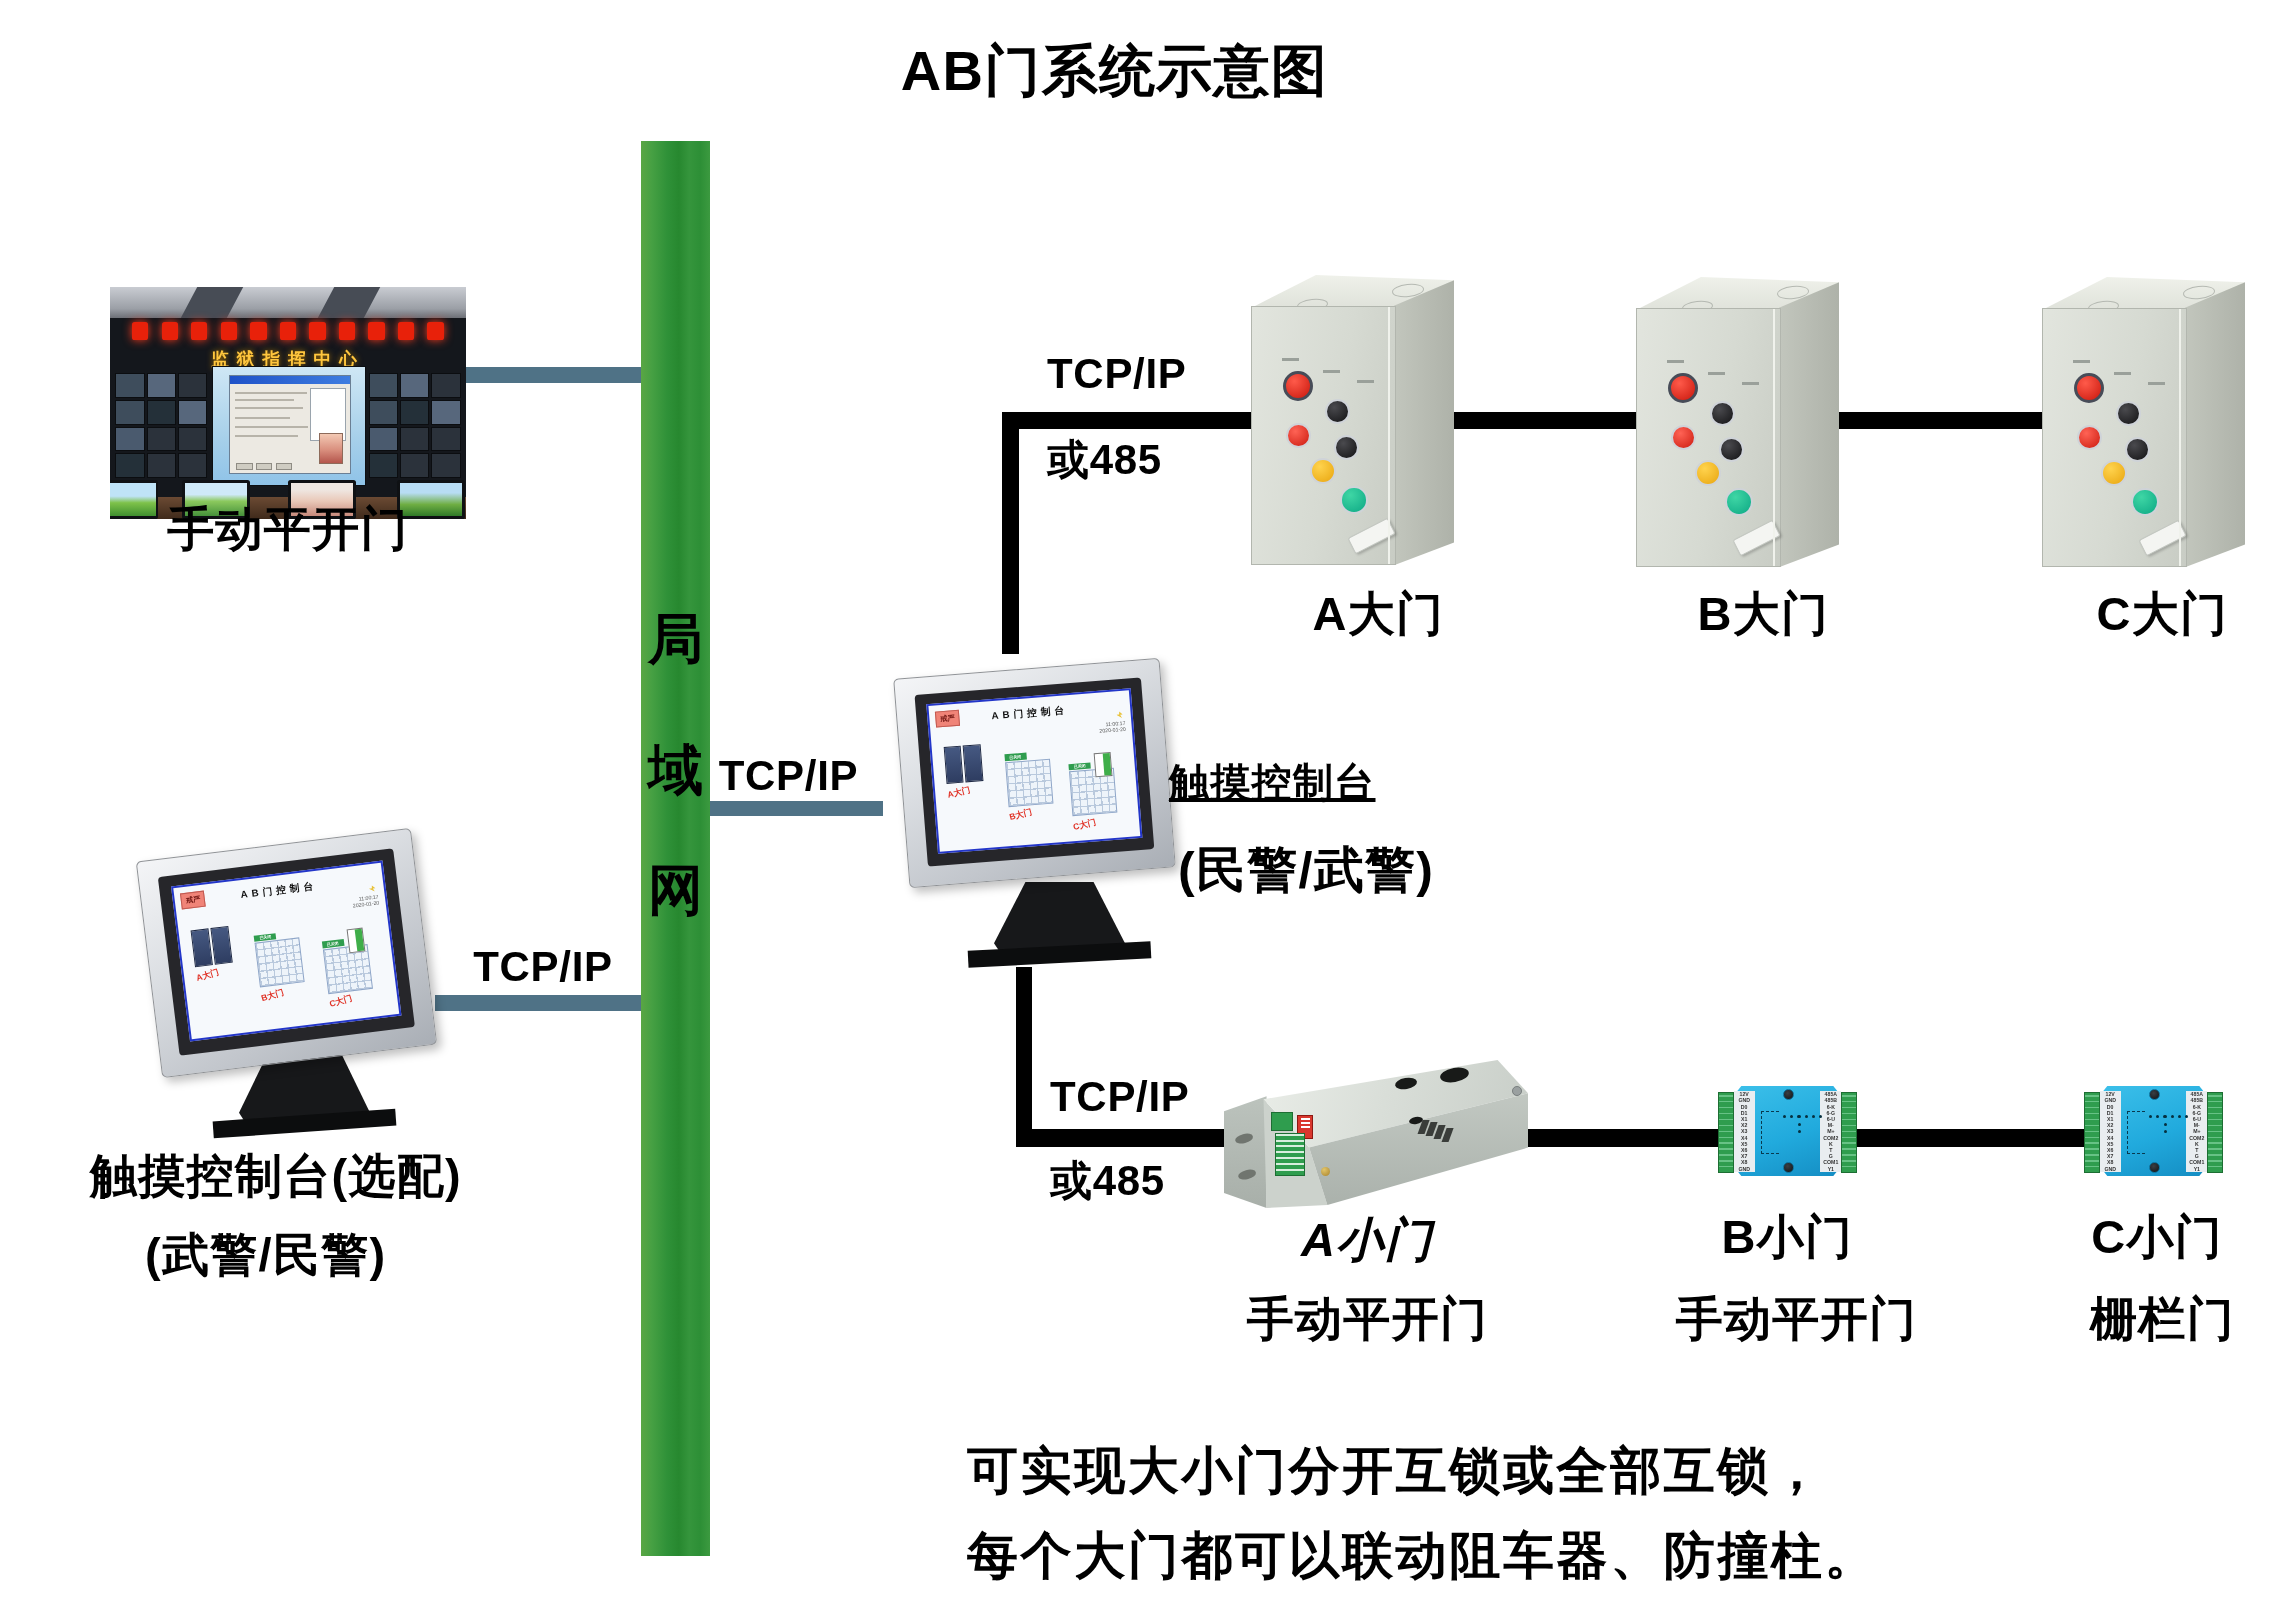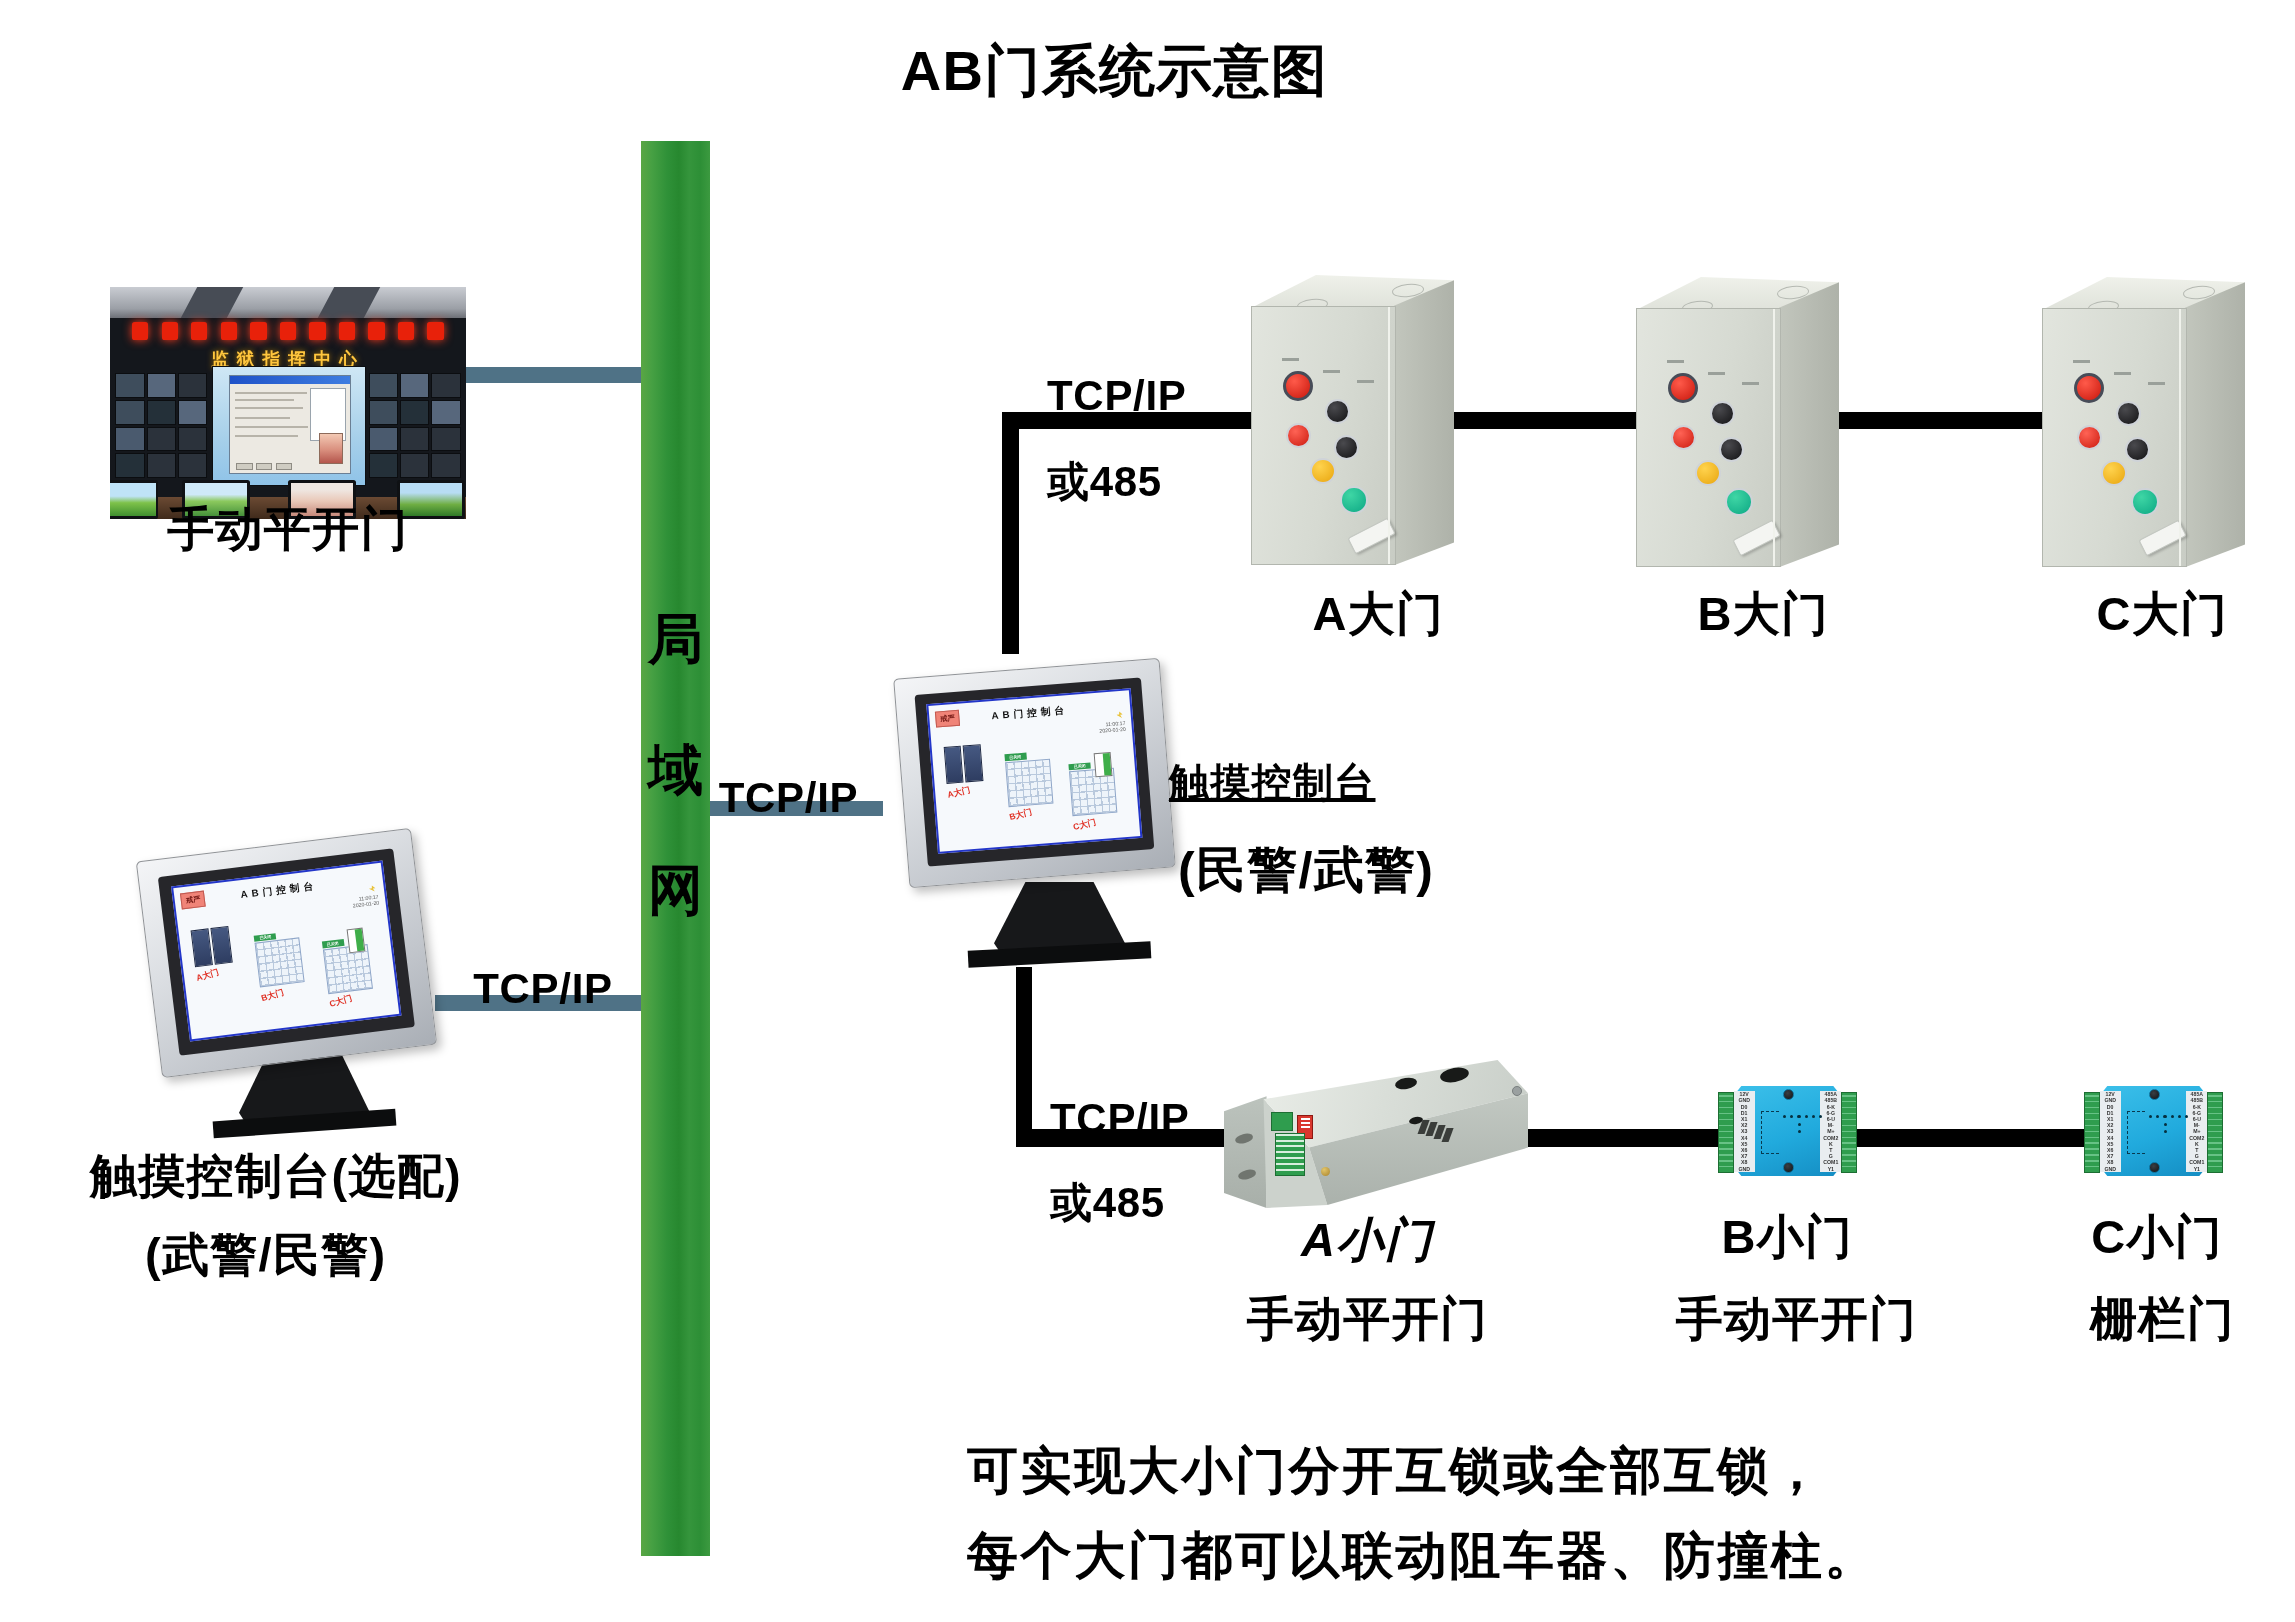--- a/index.html
+++ b/index.html
@@ -1,20 +1,20 @@
 <!DOCTYPE html>
 <html style="font-size:10.5px"><head>
 <meta charset="utf-8">
 <style>
   html,body{margin:0;padding:0;background:#fff;}
   body{width:2295px;height:1623px;position:relative;overflow:hidden;
        font-family:"Liberation Sans","DejaVu Sans",sans-serif;color:#000;}
   .lbl{position:absolute;font-weight:600;color:#000;white-space:nowrap;line-height:1.1;}
   .lbl-cn{font-size:47px;letter-spacing:1.3px;}
-  .lbl-tcp{font-size:42px;font-weight:700;letter-spacing:0.7px;margin-top:22px;}
+  .lbl-tcp{font-size:42px;font-weight:700;letter-spacing:0.7px;}
   .note{position:absolute;font-size:51px;font-weight:600;letter-spacing:2.6px;white-space:nowrap;}
 
   
   .slate-line{position:absolute;background:#4f7286;}
   .trunk{position:absolute;background:#000;}
 
   
   .lan-bar{position:absolute;left:641px;top:141px;width:69px;height:1415px;
     background:linear-gradient(90deg,#5aa644 0%,#46a043 16%,#2f9138 38%,#27882f 55%,#35953c 70%,#2d8f36 86%,#3c9a40 100%);}
   .lan-char{position:absolute;left:641px;width:69px;text-align:center;font-size:55px;font-weight:700;color:#000;}

